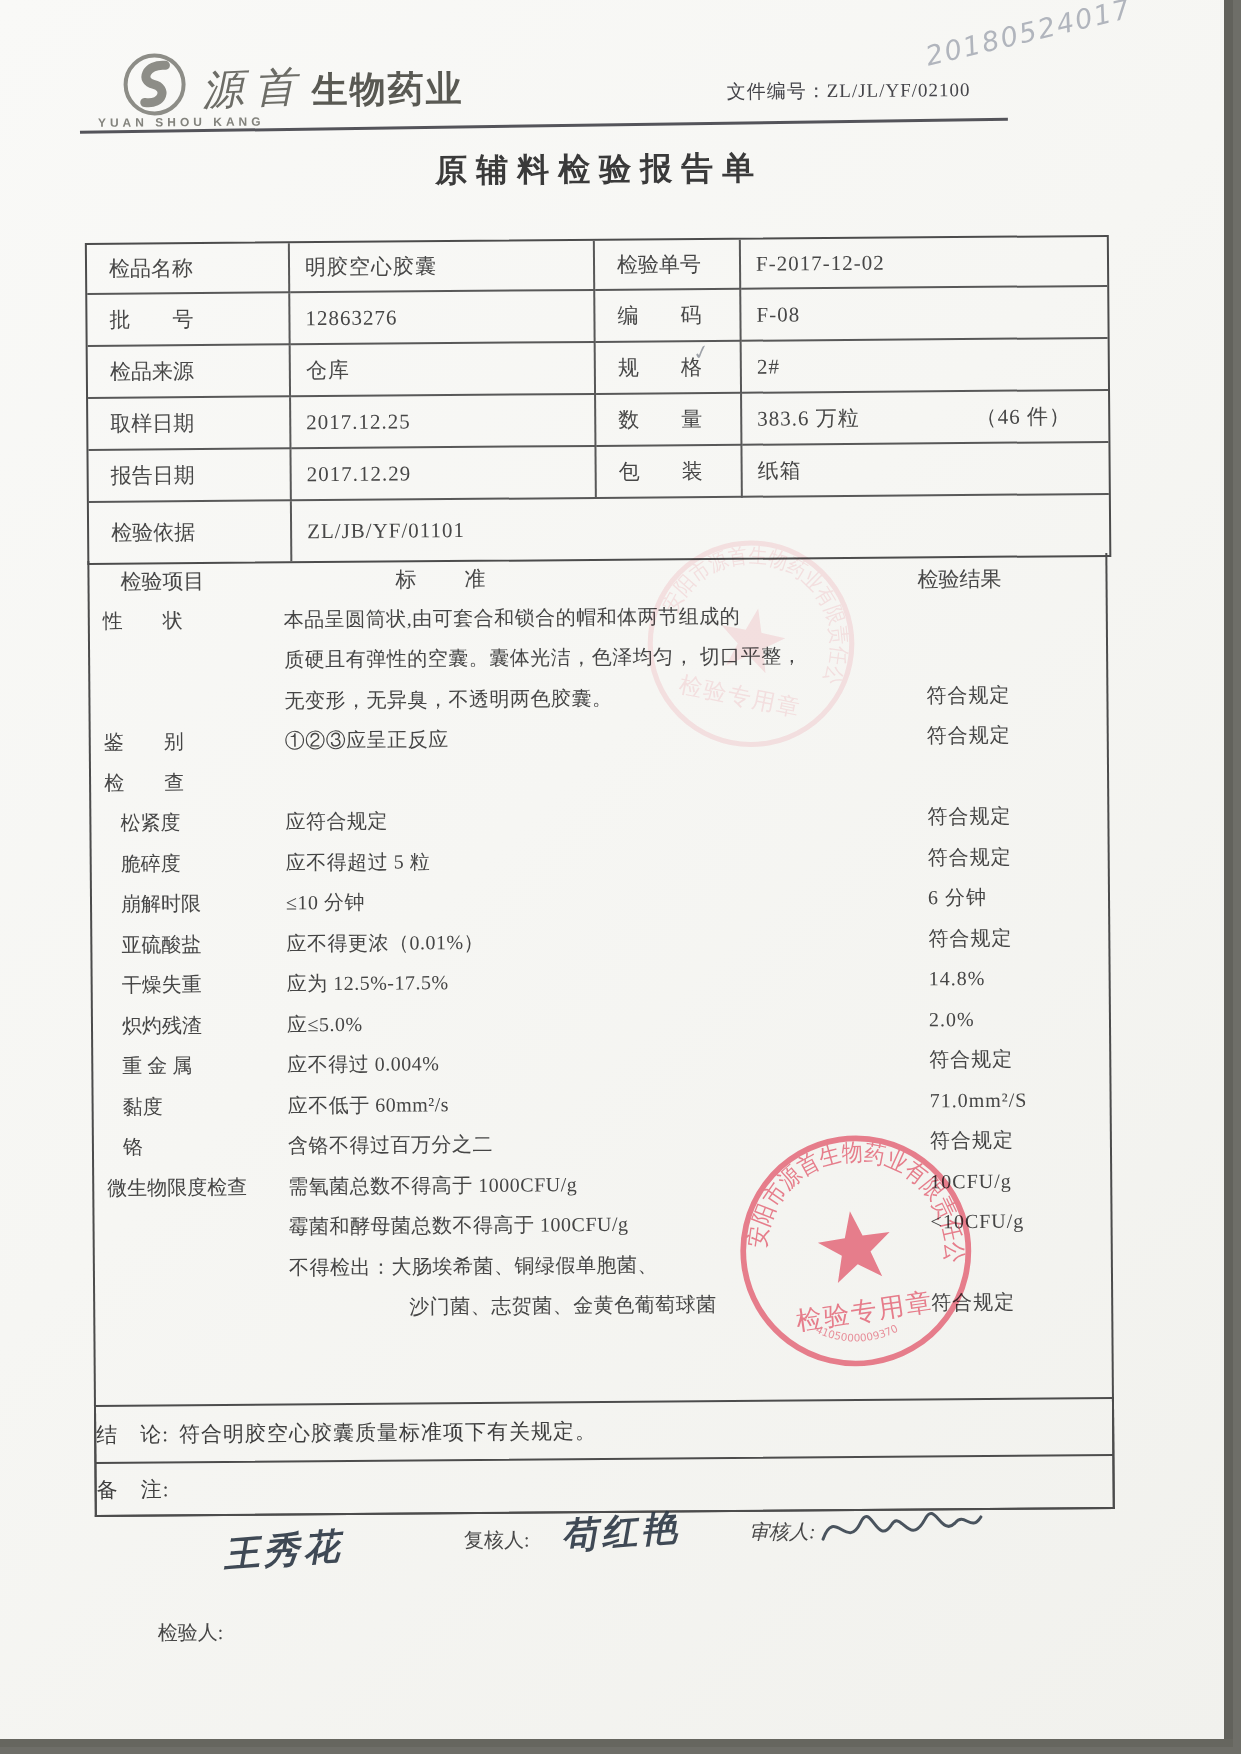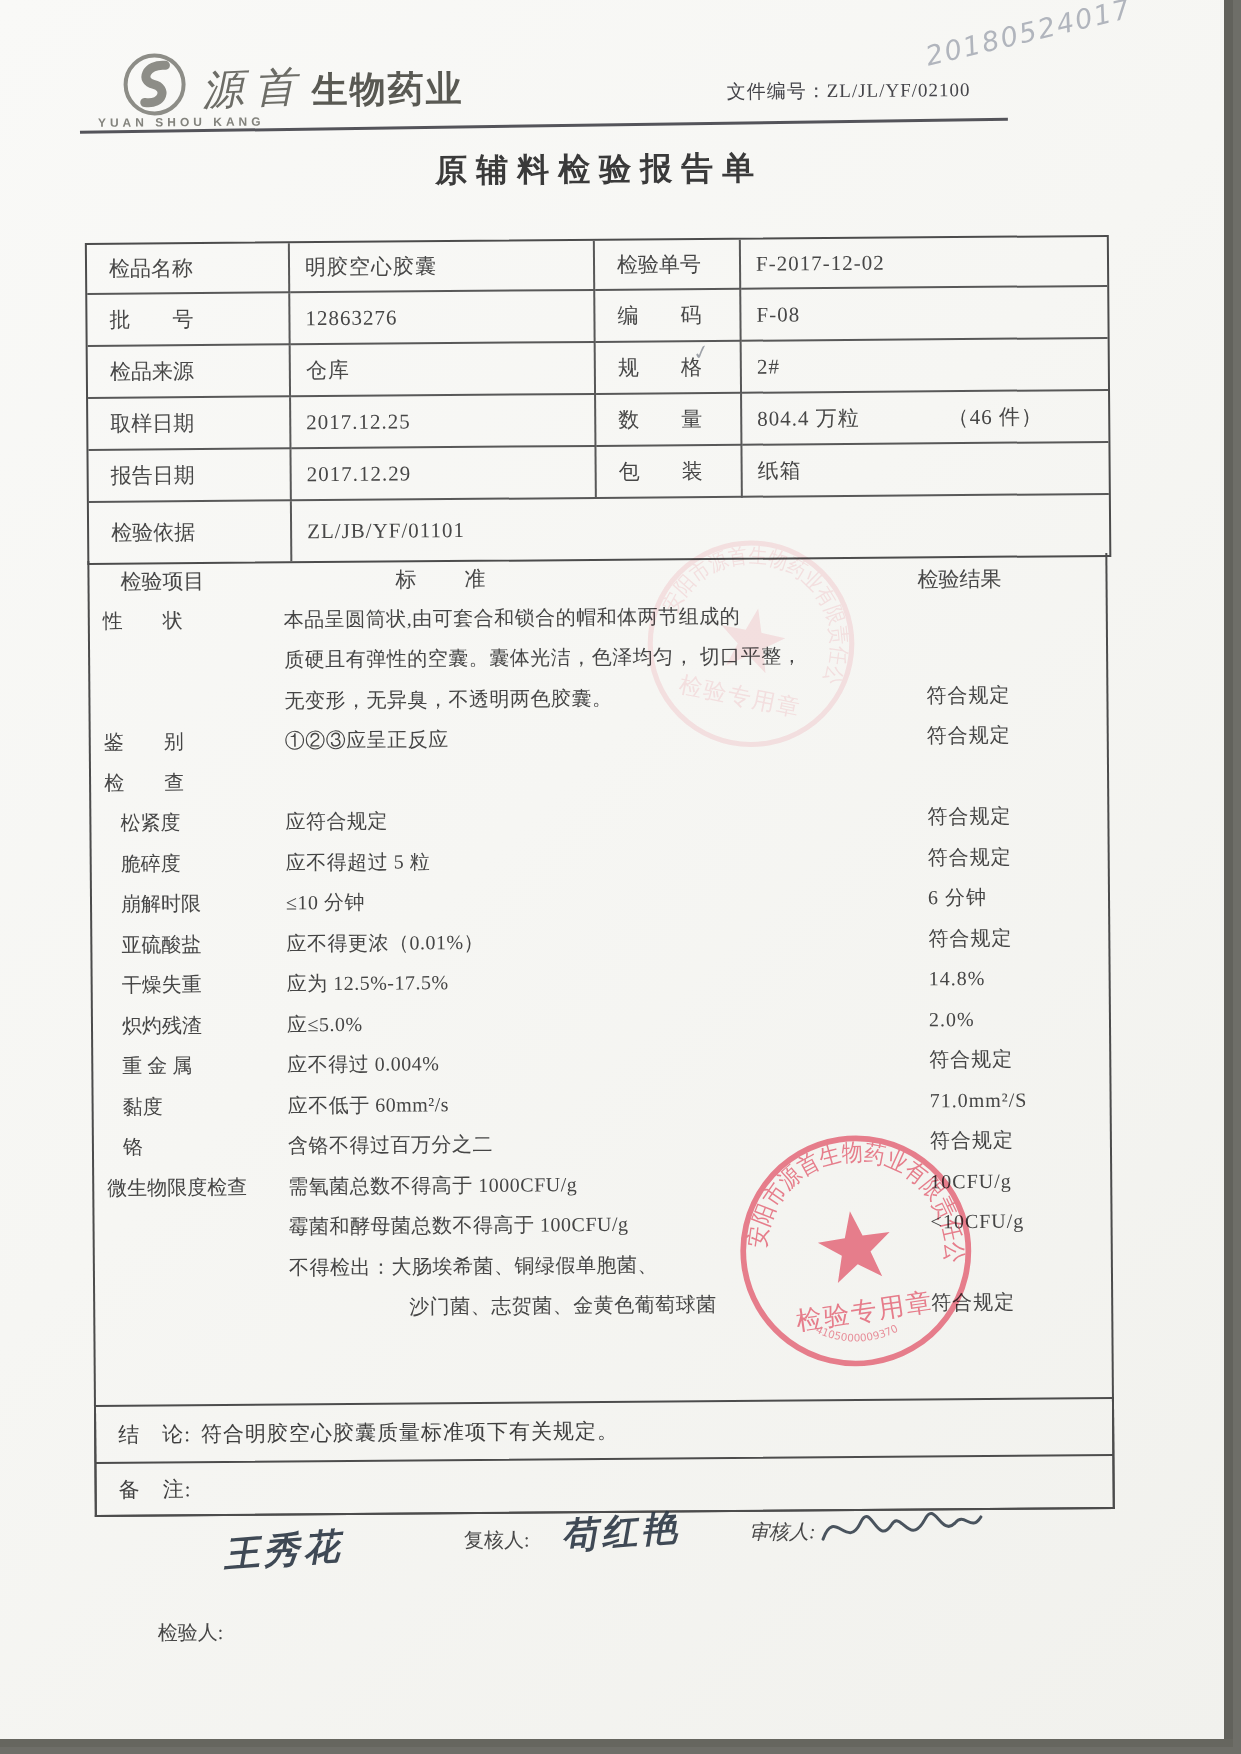--- a/index.html
+++ b/index.html
@@ -29,21 +29,21 @@
   .info-table{position:absolute;left:90px;top:243px;width:1020px;height:318px;
               border:2px solid #4c4c4c;display:grid;
               grid-template-columns:203px 305px 146px auto;
               grid-template-rows:50px 52px 52px 52px 52px auto;font-size:21px;}
   .cell{border-right:2px solid #585858;border-bottom:2px solid #585858;display:flex;align-items:center;
         padding-left:22px;box-sizing:border-box;color:#474747;}
   .cell.value{padding-left:15px;letter-spacing:1px;}
   .cell.last-col{border-right:none;}
   .cell.last-row{border-bottom:none;}
   .cell.span3{grid-column:2 / 5;}
-  .qty-extra{margin-left:88px;}
+  .qty-extra{margin-left:116px;}
 
   
   .items-box{position:absolute;left:90px;top:561px;width:1020px;height:956px;
              border:2px solid #4c4c4c;border-top:none;box-sizing:border-box;}
   .items-header{position:absolute;left:90px;top:560px;width:1020px;height:40px;font-size:21px;color:#474747;}
   .ih-item{position:absolute;left:33px;top:8px;}
   .ih-std{position:absolute;left:308px;top:8px;letter-spacing:2px;}
   .ih-res{position:absolute;left:830px;top:12px;}
   .items-rows{position:absolute;left:90px;top:601px;width:1020px;}
   .item-row{display:flex;height:40.5px;align-items:center;font-size:20px;color:#454545;}
@@ -51,21 +51,21 @@
   .item-row.indent .item-label{padding-left:31px;}
   .item-std{width:622px;flex:none;letter-spacing:0.5px;}
   .item-row.std-indent .item-std{padding-left:120px;box-sizing:border-box;}
   .item-result{flex:1;padding-left:20px;letter-spacing:1px;}
 
   
   .conclusion-row{position:absolute;left:90px;top:1405px;width:1020px;height:57px;border:2px solid #4c4c4c;
                   border-bottom:none;box-sizing:border-box;display:flex;align-items:center;font-size:21px;}
   .remarks-row{position:absolute;left:90px;top:1462px;width:1020px;height:55px;border:2px solid #4c4c4c;
                box-sizing:border-box;display:flex;align-items:center;font-size:21px;}
-  .row-label{padding-left:22px;letter-spacing:1px;}
+  .row-label{letter-spacing:1px;}
   .conc-text{margin-left:10px;letter-spacing:1px;}
 
   
   .sig-label{position:absolute;font-size:20px;color:#474747;}
   .sig-text{position:absolute;font-size:36px;color:#2c3744;font-style:italic;font-weight:bold;
             transform:rotate(-4deg);letter-spacing:4px;opacity:.9;}
 
   
   .stamp{position:absolute;mix-blend-mode:multiply;}
   .stamp-strong{left:729px;top:1133px;width:248px;height:248px;opacity:.78;transform:rotate(-8deg);}
@@ -106,21 +106,21 @@
 
     <div class="cell">检品来源</div>
     <div class="cell value">仓库</div>
     <div class="cell">规　　格</div>
     <div class="cell value last-col">2#</div>
 
     <div class="cell">取样日期</div>
     <div class="cell value">2017.12.25</div>
     <div class="cell">数　　量</div>
     <div class="cell value last-col">
-      <span>804.4 万粒</span>
+      <span>383.6 万粒</span>
       <span class="qty-extra">（46 件）</span>
     </div>
 
     <div class="cell">报告日期</div>
     <div class="cell value">2017.12.29</div>
     <div class="cell">包　　装</div>
     <div class="cell value last-col">纸箱</div>
 
     <div class="cell last-row">检验依据</div>
     <div class="cell value span3 last-col last-row">ZL/JB/YF/01101</div>

